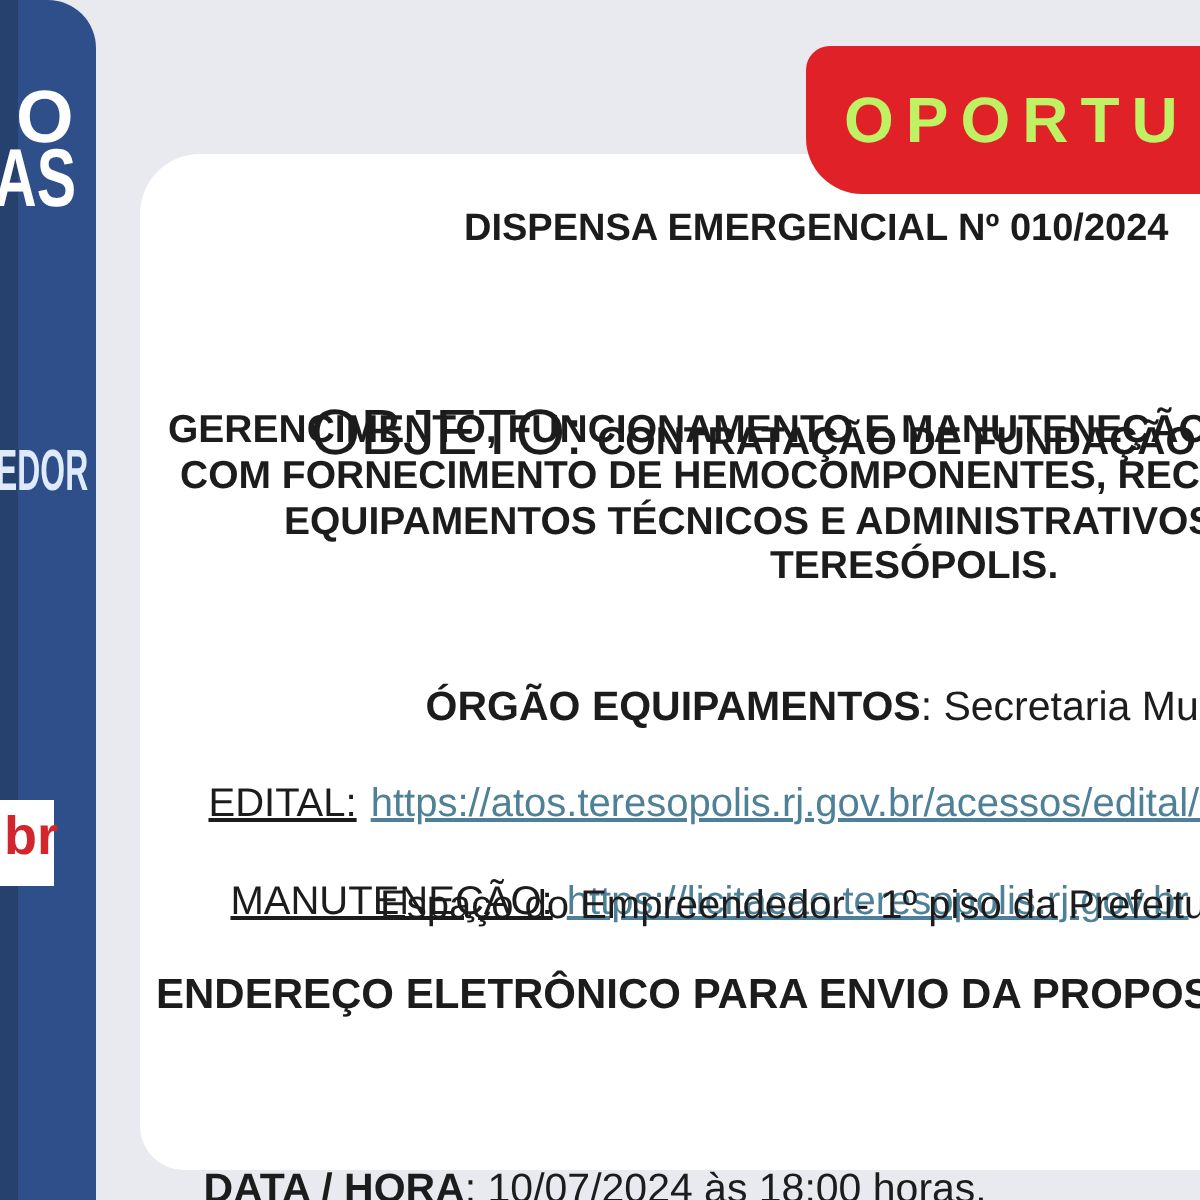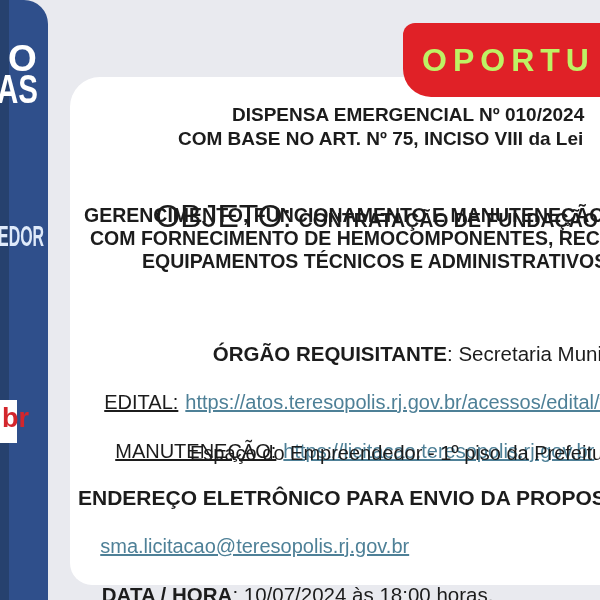--- a/index.html
+++ b/index.html
@@ -14,21 +14,21 @@
   }
   .sidebar-edge {
     position:absolute; left:0; top:0; width:9px; height:600px;
     background:#26416e;
   }
   .frag { position:absolute; color:#ffffff; font-weight:bold; white-space:pre; }
   .frag-o   { left:8px;  top:38px;  font-size:37px; }
   .frag-as  { left:-3px; top:66px;  font-size:41px; transform:scaleX(0.72); transform-origin:left top; }
   .frag-edor{ left:-2px; top:220px; font-size:29px; color:#dfeafa; transform:scaleX(0.55); transform-origin:left top; }
   .govbr {
-    position:absolute; left:0; top:400px; width:17px; height:43px; background:#ffffff;
+    position:absolute; left:0; top:400px; width:27px; height:43px; background:#ffffff;
   }
   .govbr span {
     position:absolute; left:2px; top:3px; font-size:27px; font-weight:bold; color:#d3262c;
   }
   
   .card {
     position:absolute; left:70px; top:77px; width:560px; height:508px;
     background:#ffffff; border-radius:30px 0 0 22px;
   }
   
@@ -69,44 +69,41 @@
     </div>
   </div>
 
   <div class="card"></div>
 
   <div class="banner">
     <span>OPORTU</span>
   </div>
 
   <div class="line title" style="left:232px; top:104px;">DISPENSA EMERGENCIAL Nº 010/2024</div>
-  <div class="line title" style="left:178px; top:128px;">COM BASE NO ART. Nº 75, INCISO VIII da Lei</div>
 
   <div class="line" style="left:133px; top:175px;">
     <span class="objeto-label">OBJETO:</span><span class="objeto-body">CONTRATAÇÃO DE FUNDAÇÃO SEM FINS</span>
   </div>
   <div class="line objeto-body" style="left:84px;  top:204px;">GERENCIMENTO, FUNCIONAMENTO E MANUTENEÇÃO (COM</div>
   <div class="line objeto-body" style="left:90px;  top:227px;">COM FORNECIMENTO DE HEMOCOMPONENTES, RECURSOS</div>
   <div class="line objeto-body" style="left:142px; top:250px;">EQUIPAMENTOS TÉCNICOS E ADMINISTRATIVOS DO</div>
+  <div class="line objeto-body" style="left:385px; top:272px;">TERESÓPOLIS.</div>
 
   <div class="line orgao" style="left:190px; top:318px;">
-    <span class="b">ÓRGÃO REQUISITANTE</span><span>: Secretaria Municip</span>
+    <span class="b">ÓRGÃO EQUIPAMENTOS</span><span>: Secretaria Municip</span>
   </div>
 
   <div class="line" style="left:82px; top:368px;">
     <span class="gap">EDITAL:</span><a href="#" class="link">https://atos.teresopolis.rj.gov.br/acessos/edital/tc6</a>
   </div>
 
   <div class="line" style="left:93px; top:417px;">
     <span class="gap">MANUTENEÇÃO:</span><a href="#" class="link">https://licitacao.teresopolis.rj.gov.br</a><span> e Es</span>
   </div>
   <div class="line" style="left:190px; top:442px;">Espaço do Empreendedor - 1º piso da Prefeitu</div>
 
   <div class="line endereco" style="left:78px; top:486px;">ENDEREÇO ELETRÔNICO PARA ENVIO DA PROPOSTA</div>
-  <div class="line" style="left:78px; top:512px;">
-    <a href="#" class="link">sma.licitacao@teresopolis.rj.gov.br</a>
-  </div>
 
   <div class="line" style="left:79px; top:559px; font-size:20.5px;">
     <span class="b u">DATA / HORA</span><span>: 10/07/2024 às 18:00 horas.</span>
   </div>
 
 </div>
 
 </body></html>

